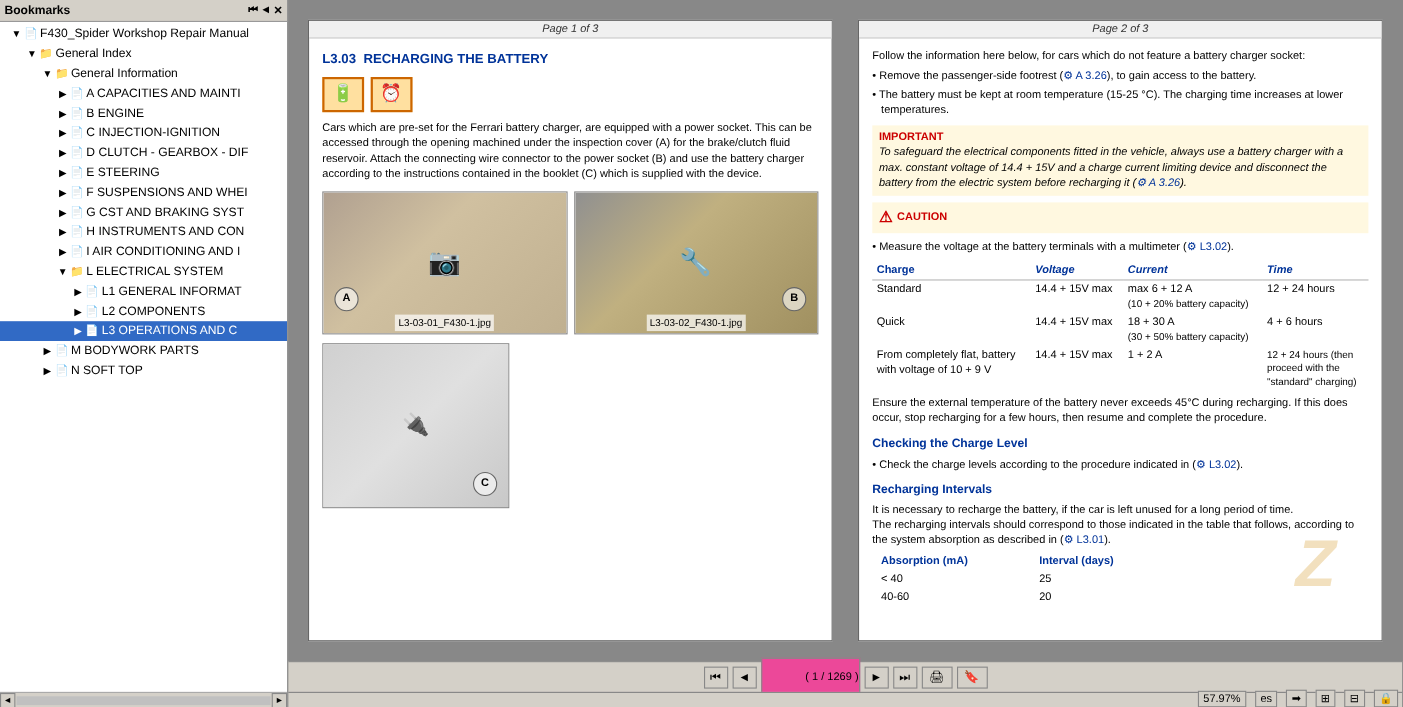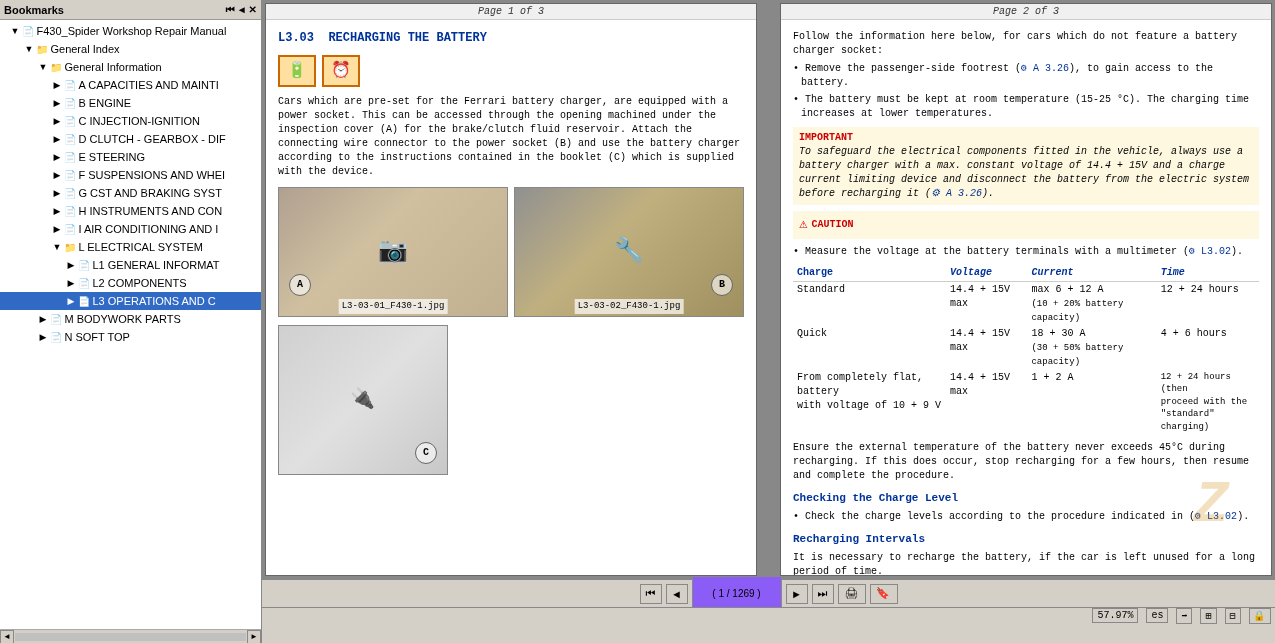--- a/index.html
+++ b/index.html
@@ -69,22 +69,21 @@
       overflow: hidden;
       background: #888;
     }
 
     
     .pages-area {
       flex: 1;
       display: flex;
       overflow: hidden;
       gap: 2px;
-      padding: 3px;
-      font-family: Liberation Mono, monospace;
+      padding: 18px;
     }
 
     .page-container {
       background: white;
       flex: 1;
       overflow-y: auto;
       overflow-x: hidden;
       position: relative;
       border: 1px solid #666;
     }
@@ -285,37 +284,36 @@
       display: flex;
       align-items: center;
       justify-content: center;
       cursor: pointer;
       font-size: 11px;
     }
     .page-input {
       width: 90px;
       height: 36px;
       border: 1px solid #888;
-      background: #8b5cf6;
-      font-size: 10px;
-      text-align: center;
+      background: #ec4899;
+      font-size: 10px;
+      text-align: right;
     }
 
     
     .status-bar {
       background: #d4d0c8;
-      height: 36px;
-      display: flex;
-      align-items: flex-start;
+      height: 14px;
+      display: flex;
+      align-items: flex-end;
       padding: 0 4px;
       gap: 8px;
       border-top: 1px solid #888;
       flex-shrink: 0;
       font-size: 11px;
-      font-family: Liberation Mono, monospace;
     }
     .status-item {
       display: flex;
       align-items: center;
       gap: 2px;
       border: 1px solid #888;
       padding: 1px 4px;
       background: #d4d0c8;
       font-size: 10px;
     }

